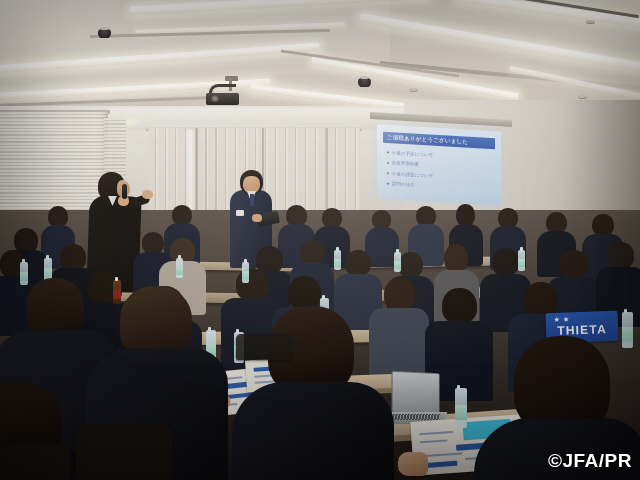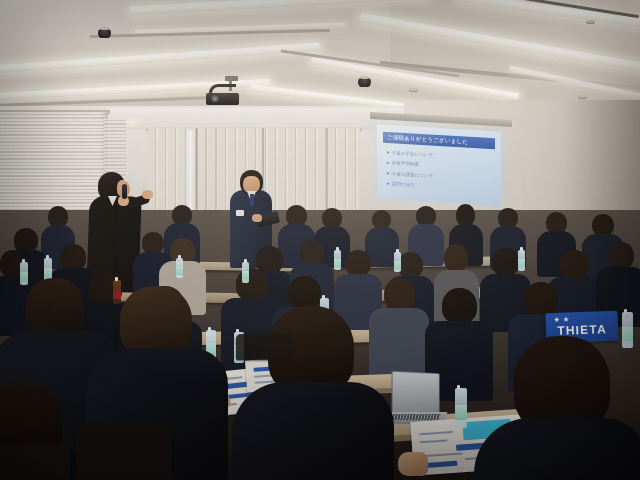--- a/index.html
+++ b/index.html
@@ -680,13 +680,14 @@
          background:#0a0c11;border-radius:46px 40px 0 0;"></div>
   </div>
 
   <div class="chair" style="left:76px;top:424px;width:96px;height:56px;border-radius:9px 9px 3px 3px;"></div>
   <div class="chair" style="left:0px;top:444px;width:70px;height:36px;"></div>
   <div class="chair" style="left:236px;top:334px;width:56px;height:26px;opacity:.85;"></div>
 
   <div class="grade"></div>
   <div class="vignette"></div>
 
+  <div class="watermark">©JFA/PR</div>
 </div>
 
 </body></html>

